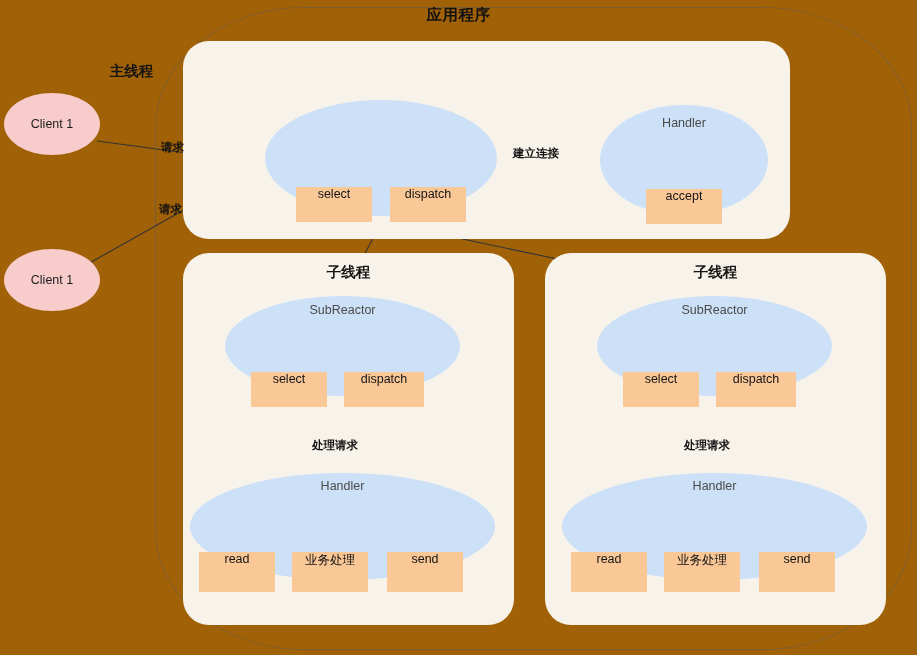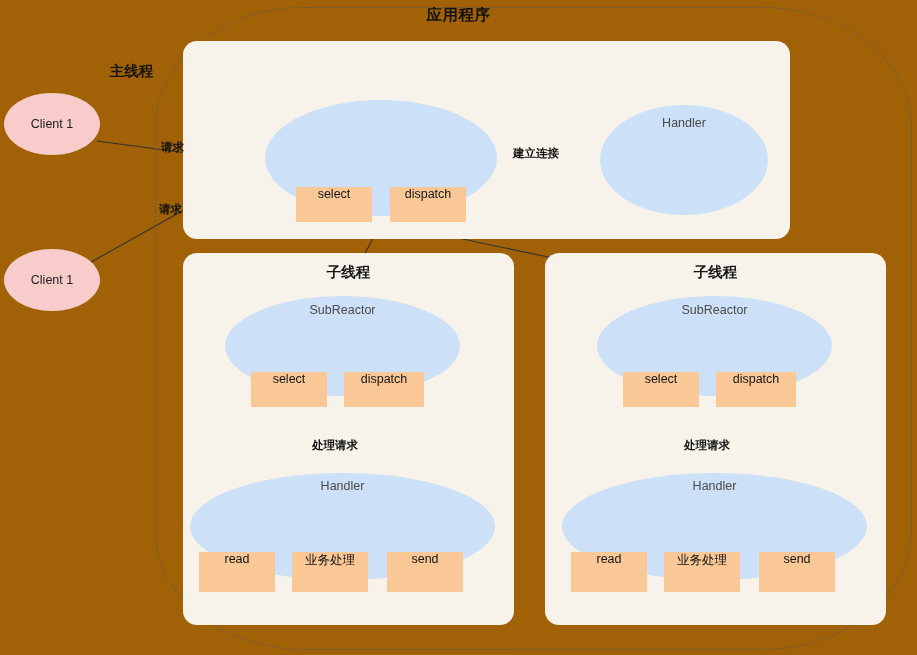--- a/index.html
+++ b/index.html
@@ -46,21 +46,21 @@
     text-align: center;
     font-size: 15.5px;
     font-weight: bold;
     color: #111111;
     letter-spacing: 0.5px;
   }
   
   .panel {
     position: absolute;
     background: #f7f3ea;
-    border-radius: 14px;
+    border-radius: 26px;
   }
   .panel-title {
     position: absolute;
     width: 100%;
     text-align: center;
     font-size: 14.5px;
     font-weight: bold;
     color: #141414;
   }
   #panel-main {
@@ -191,20 +191,23 @@
       <div class="box-orange" style="left:31px; top:44px; width:76px; height:35px;">
         <span>select</span>
       </div>
       <div class="box-orange" style="left:125px; top:44px; width:76px; height:35px;">
         <span>dispatch</span>
       </div>
     </div>
 
     <div class="ellipse-blue" style="left:417px; top:64px; width:168px; height:110px;">
       <div class="ellipse-label" style="top:11px;">Handler</div>
+      <div class="box-orange" style="left:46px; top:41px; width:76px; height:35px;">
+        <span>accept</span>
+      </div>
     </div>
   </div>
 
   <div class="panel" id="panel-sub-left">
     <div class="panel-title">子线程</div>
 
     <div class="ellipse-blue" style="left:42px; top:43px; width:235px; height:100px;">
       <div class="ellipse-label" style="top:7px;">SubReactor</div>
       <div class="box-orange" style="left:26px; top:33px; width:76px; height:35px;">
         <span>select</span>

